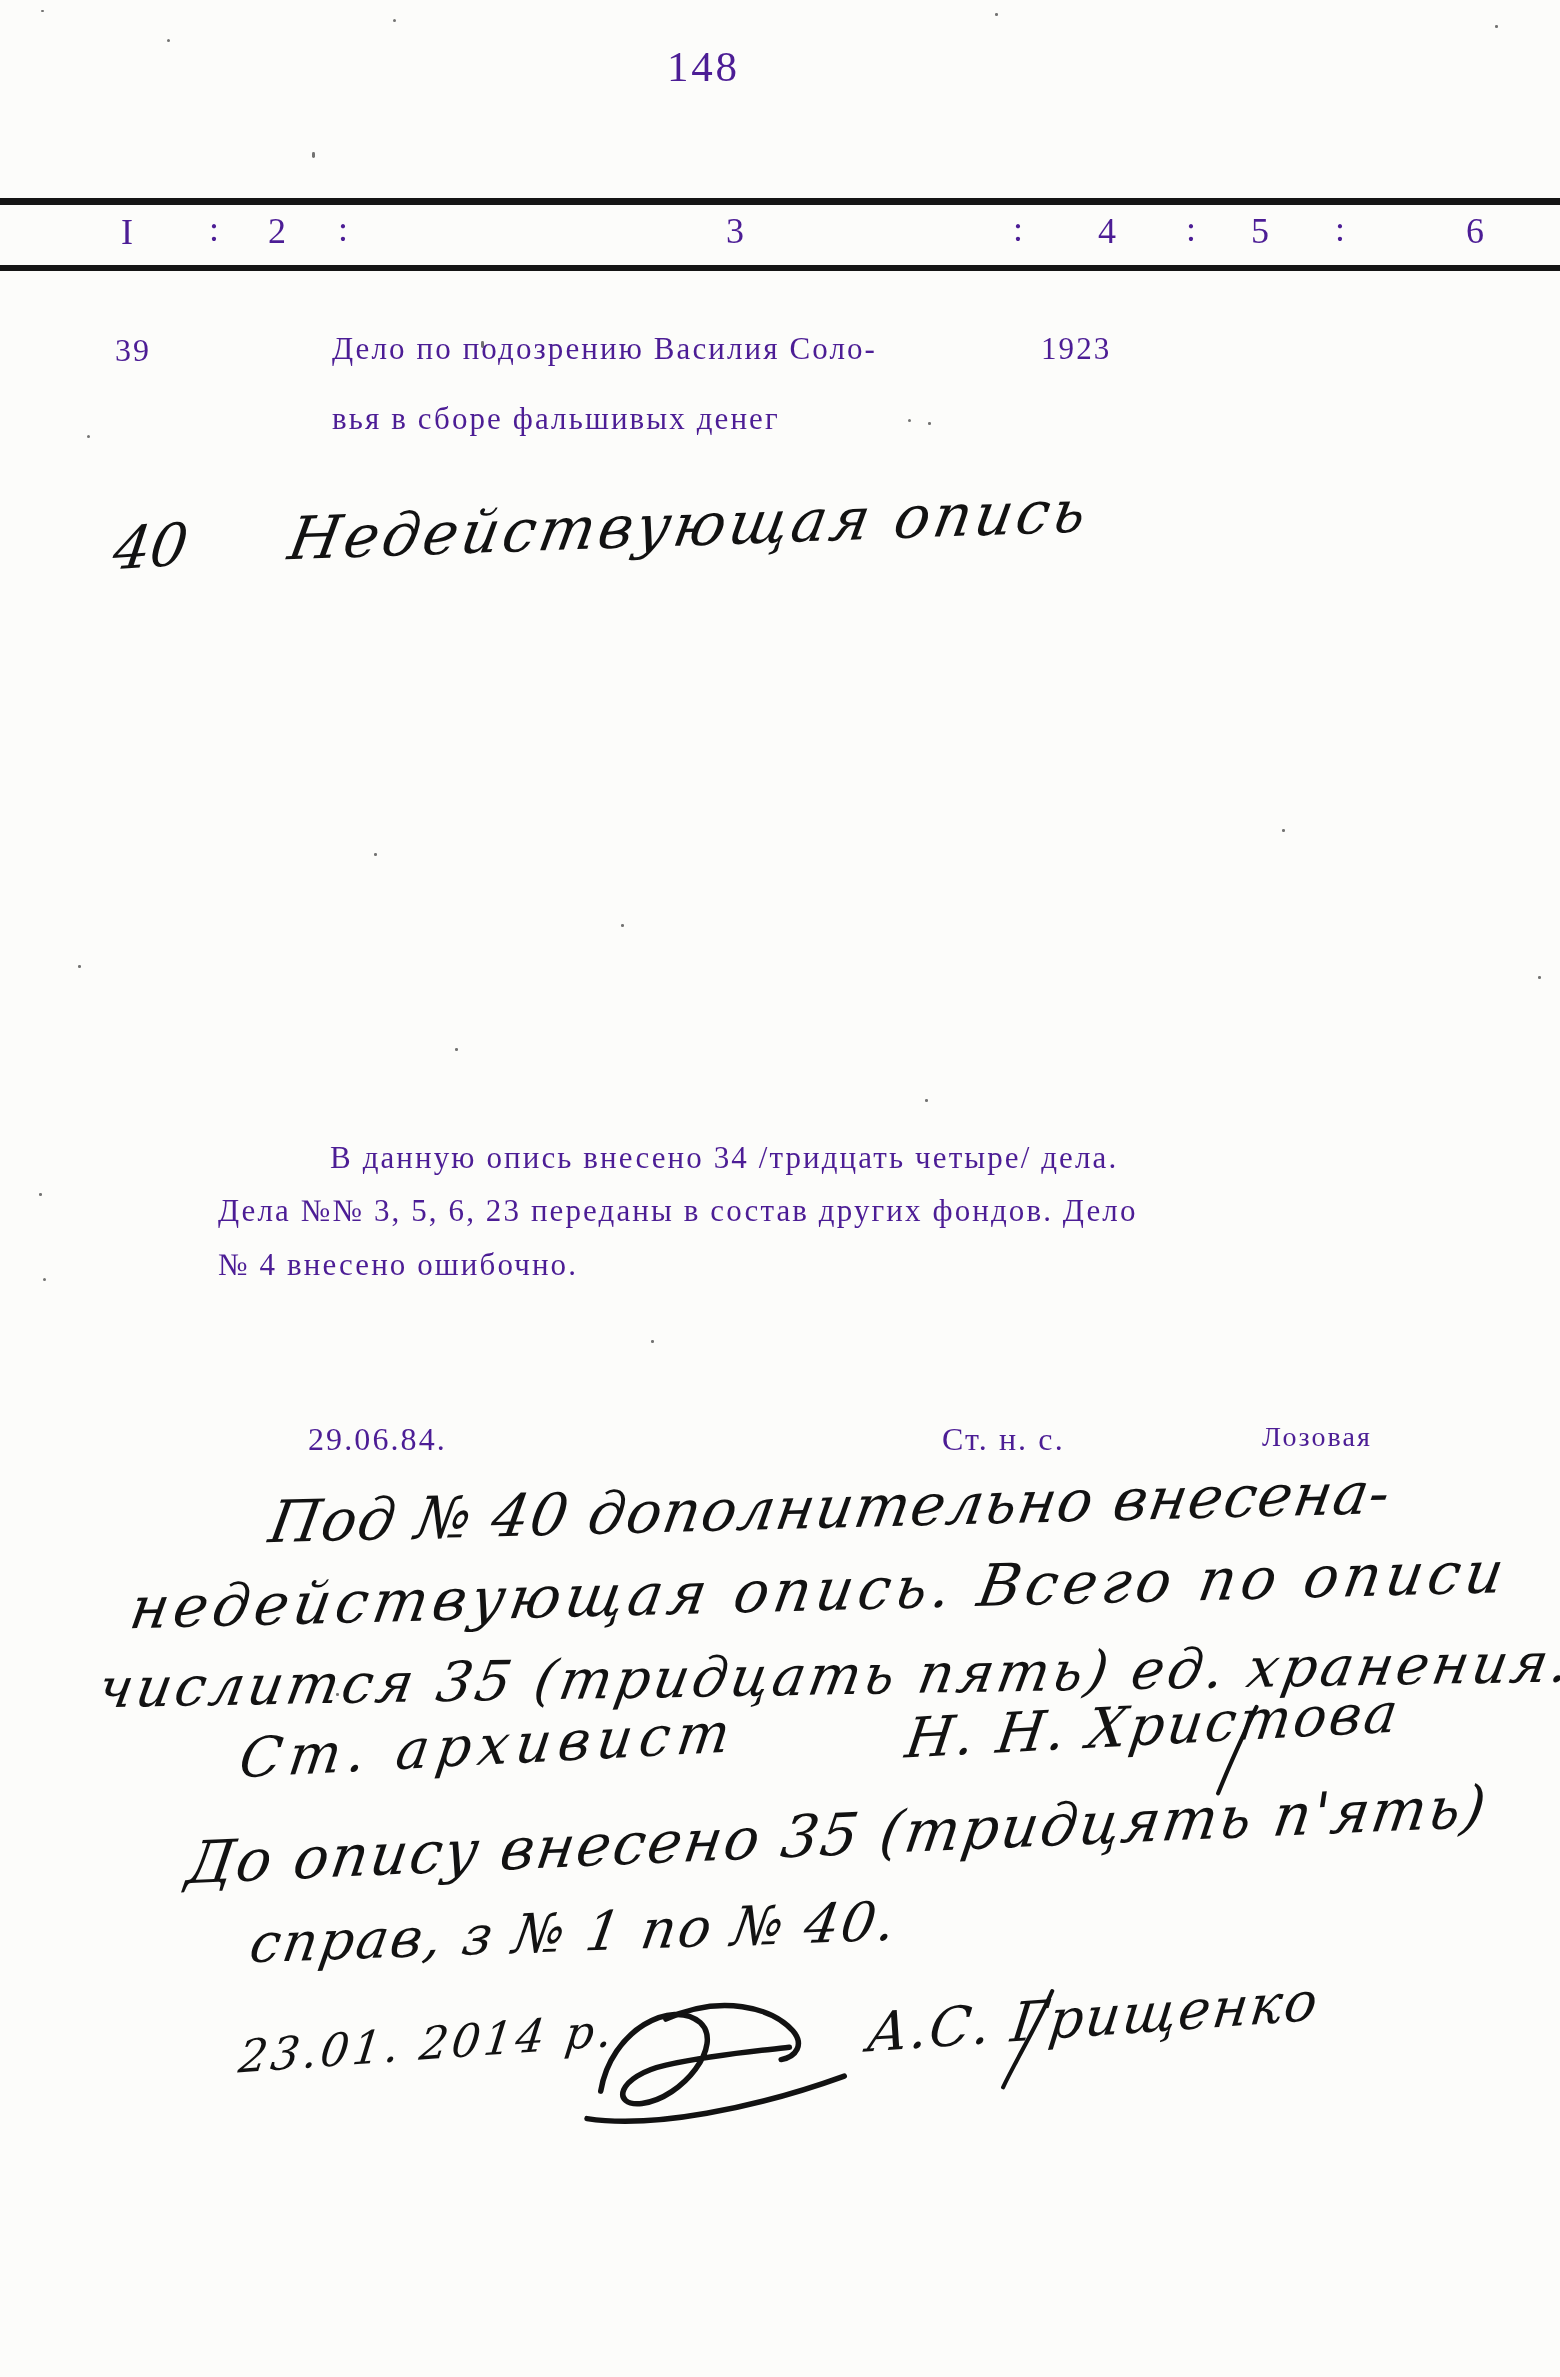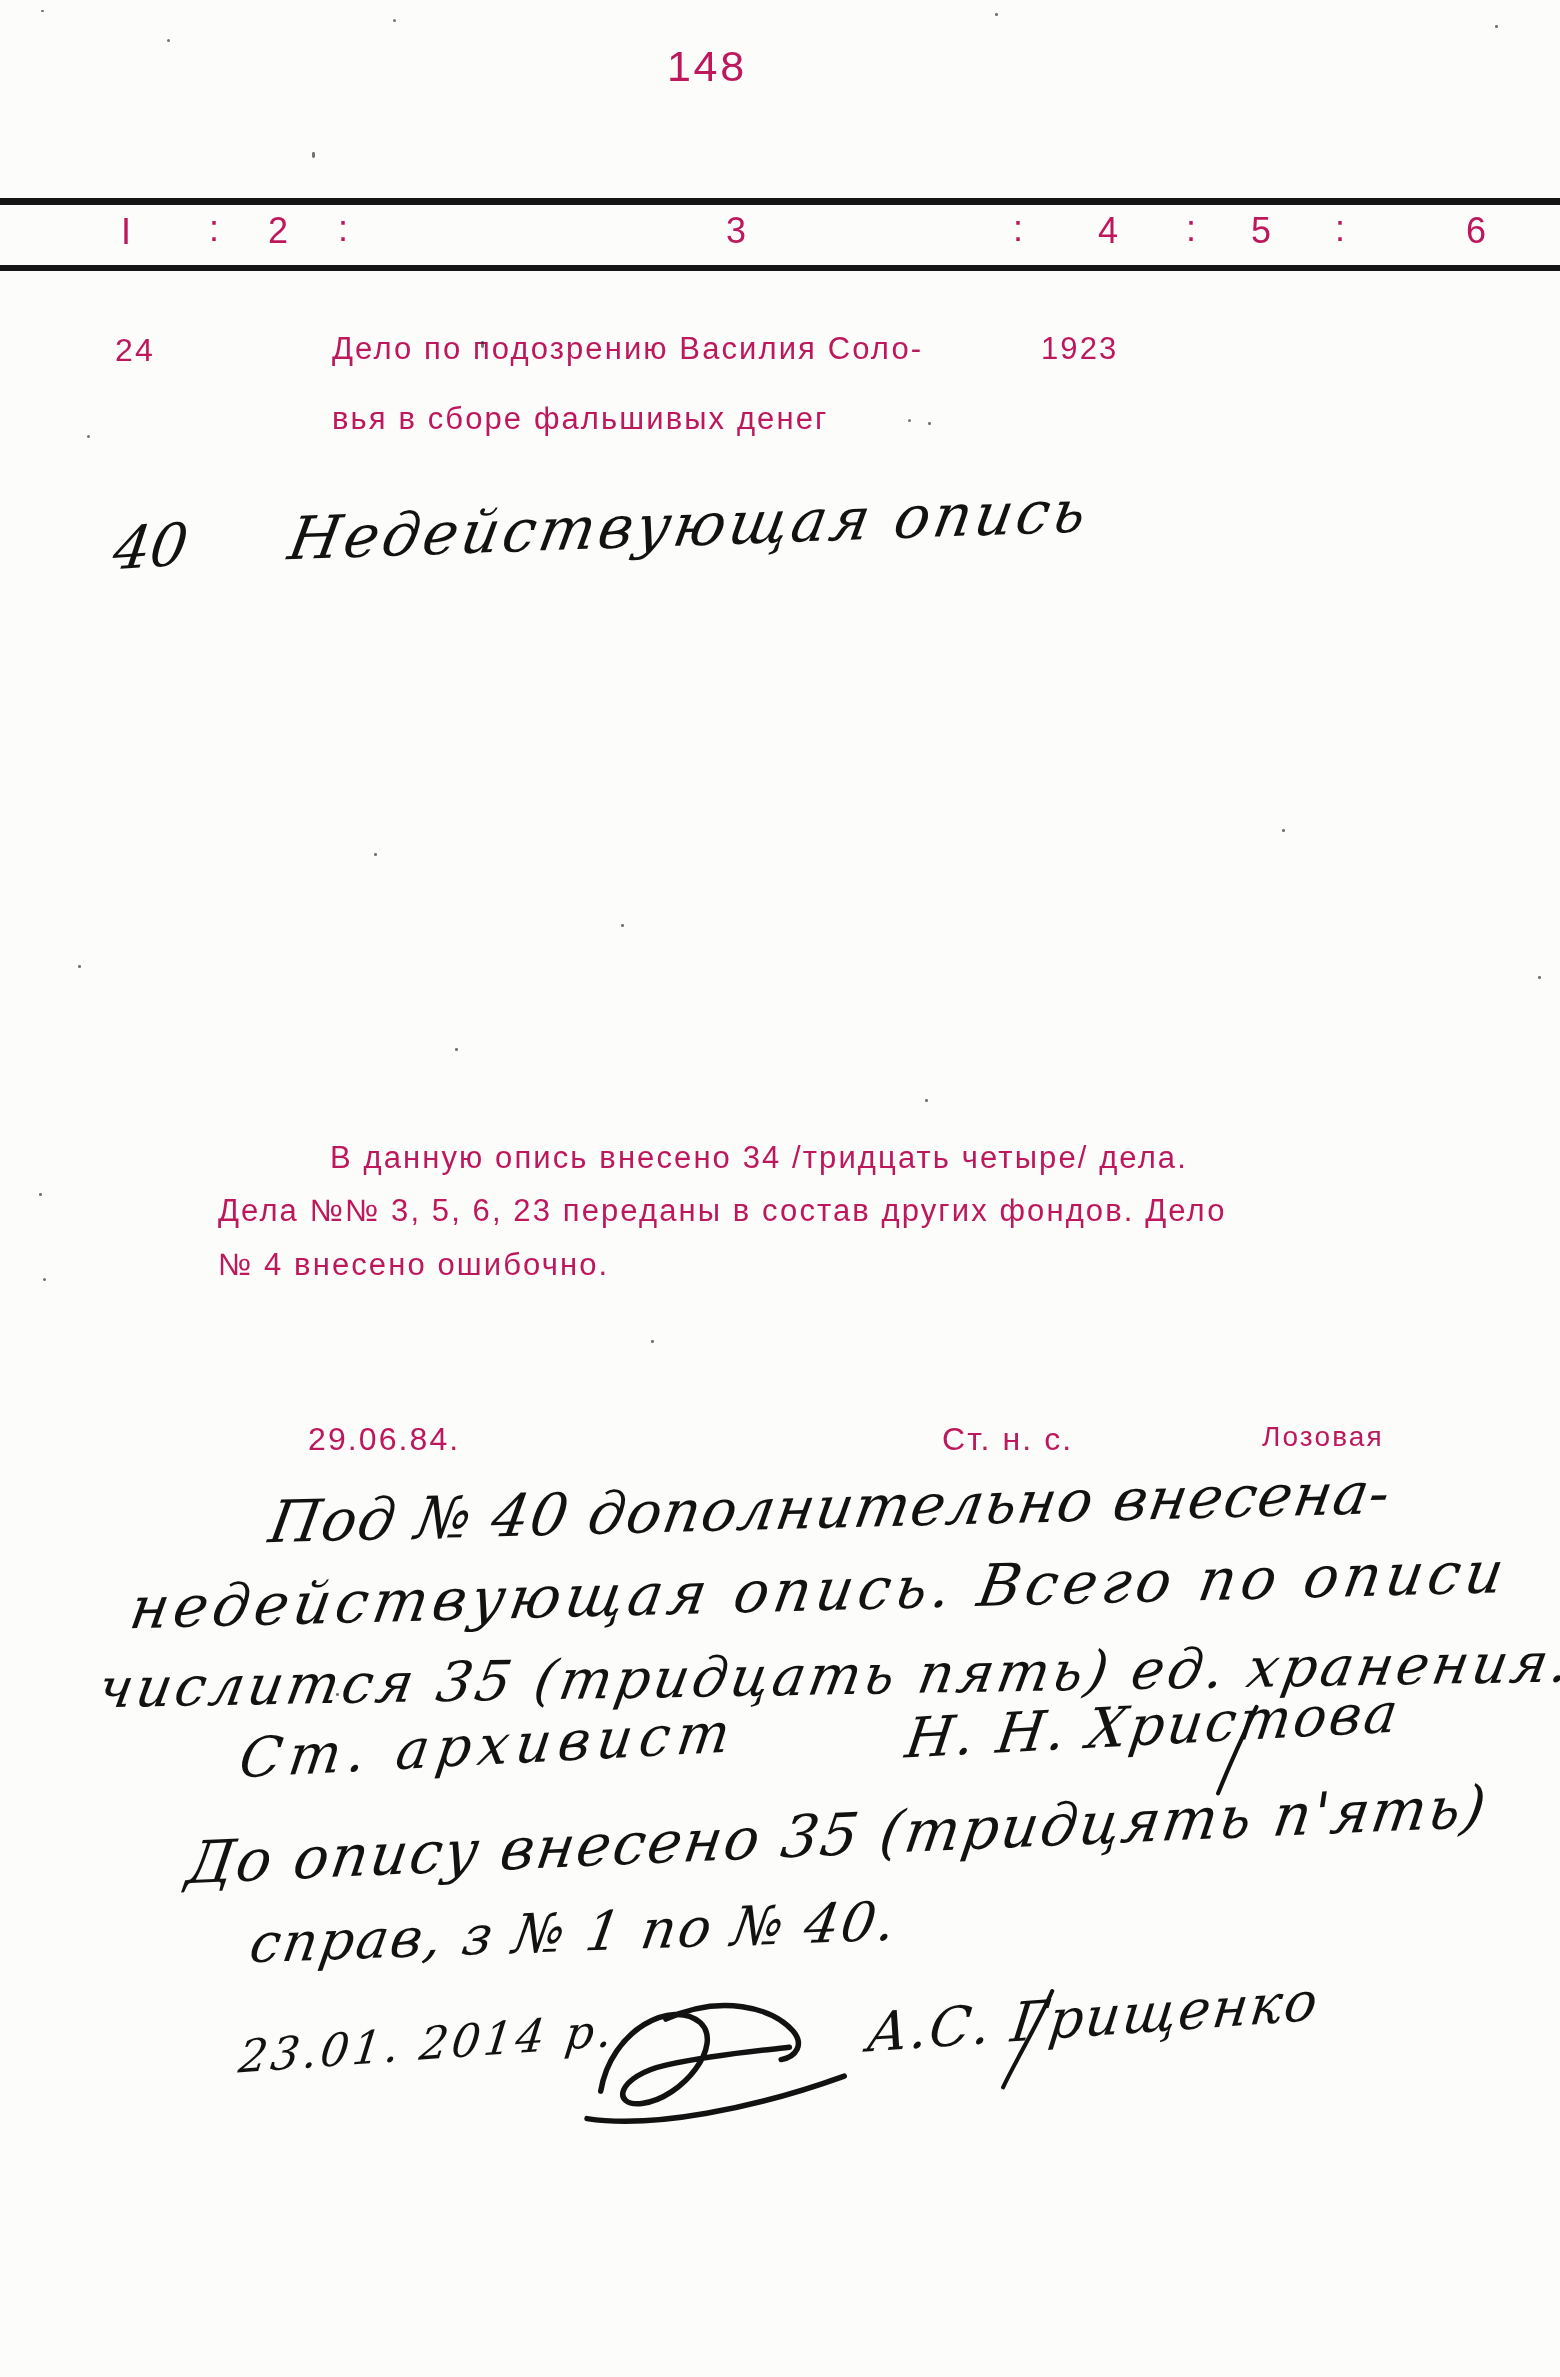--- a/index.html
+++ b/index.html
@@ -6,22 +6,22 @@
   .page {
     position:relative;
     width:1560px; height:2377px;
     margin:0 auto;
     background:#fcfcfa;
     overflow:hidden;
     color:#1c1c1c;
   }
   .type {
     position:absolute;
-    font-family:Liberation Sans, sans-serif;
-    color:#be185d;
+    font-family:Liberation Serif, serif;
+    color:#4c1d95;
     white-space:pre;
     line-height:1;
     letter-spacing:2.1px;
   }
   .hand {
     position:absolute;
     font-family:"DejaVu Serif","Liberation Serif",serif;
     font-style:italic;
     color:#121212;
     white-space:pre;
@@ -54,21 +54,21 @@
     <span class="type" style="left:726px; top:213px; font-size:36px;">3</span>
     <span class="type" style="left:1013px; top:211px; font-size:36px;">:</span>
     <span class="type" style="left:1098px; top:213px; font-size:36px;">4</span>
     <span class="type" style="left:1186px; top:211px; font-size:36px;">:</span>
     <span class="type" style="left:1251px; top:213px; font-size:36px;">5</span>
     <span class="type" style="left:1335px; top:211px; font-size:36px;">:</span>
     <span class="type" style="left:1466px; top:213px; font-size:36px;">6</span>
   </div>
 
   <div>
-    <span class="type" style="left:115px; top:334px; font-size:32px;">24</span>
+    <span class="type" style="left:115px; top:334px; font-size:32px;">39</span>
     <span class="type" style="left:332px; top:333px; font-size:31px;">Дело по подозрению Василия Соло-</span>
     <span class="type" style="left:1041px; top:333px; font-size:31px;">1923</span>
     <span class="type" style="left:332px; top:383px; font-size:31px;margin-top:20px;">вья в сборе фальшивых денег</span>
   </div>
 
   <div>
     <span class="hand" style="left:118px; top:520px; font-size:58px; transform:rotate(-4deg) skewX(-12deg);">40</span>
     <span class="hand" style="left:295px; top:509px; font-size:59px; letter-spacing:3.4px; transform:rotate(-2deg) skewX(-12deg);">Недействующая опись</span>
   </div>
 

